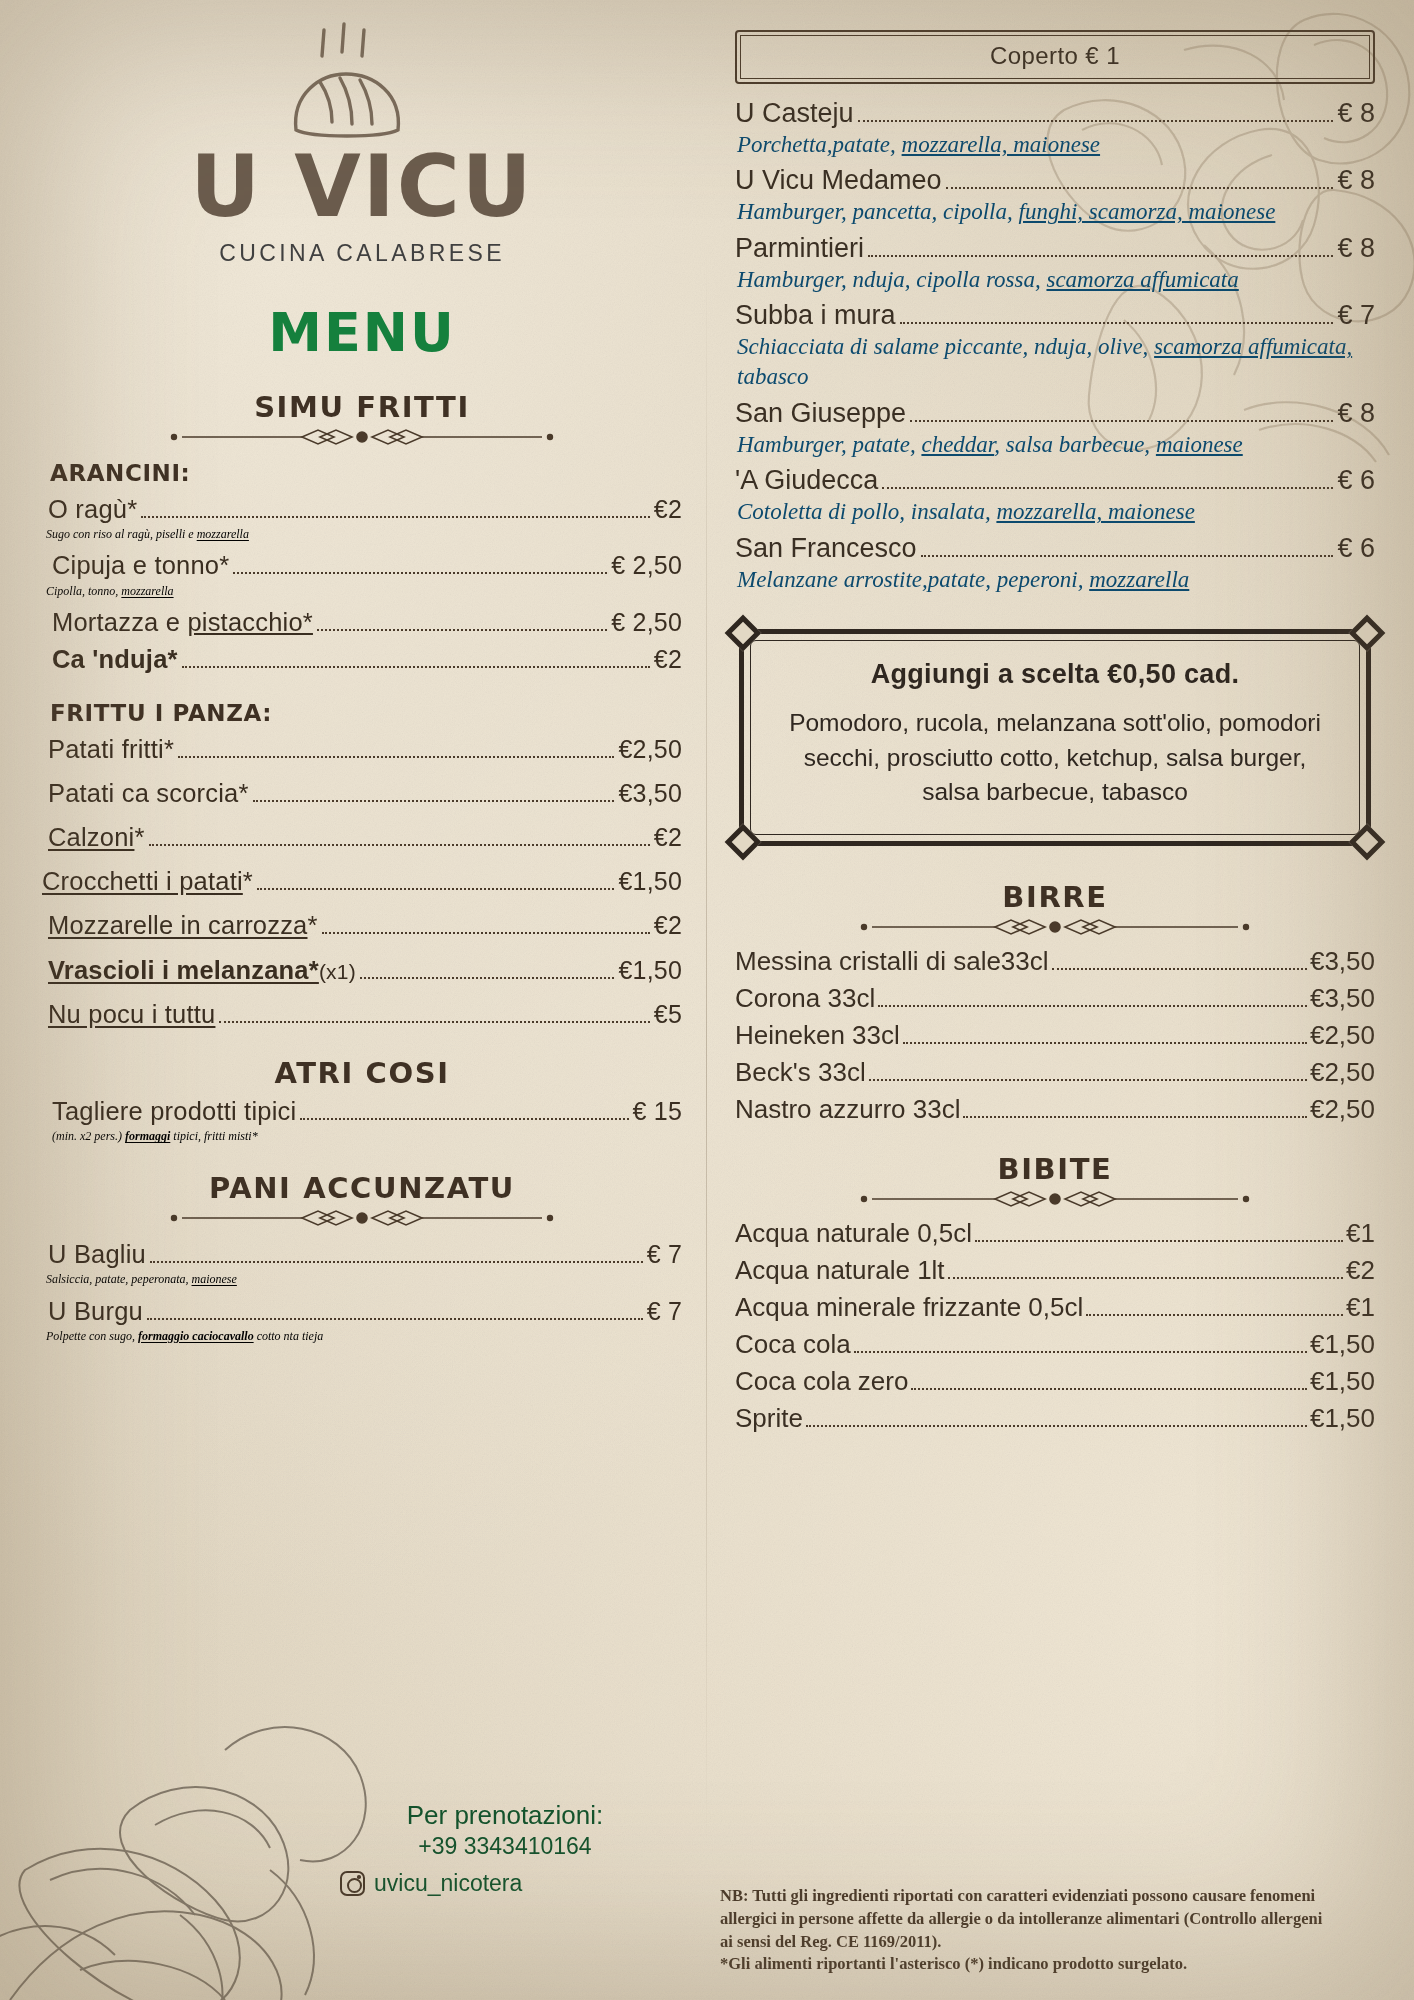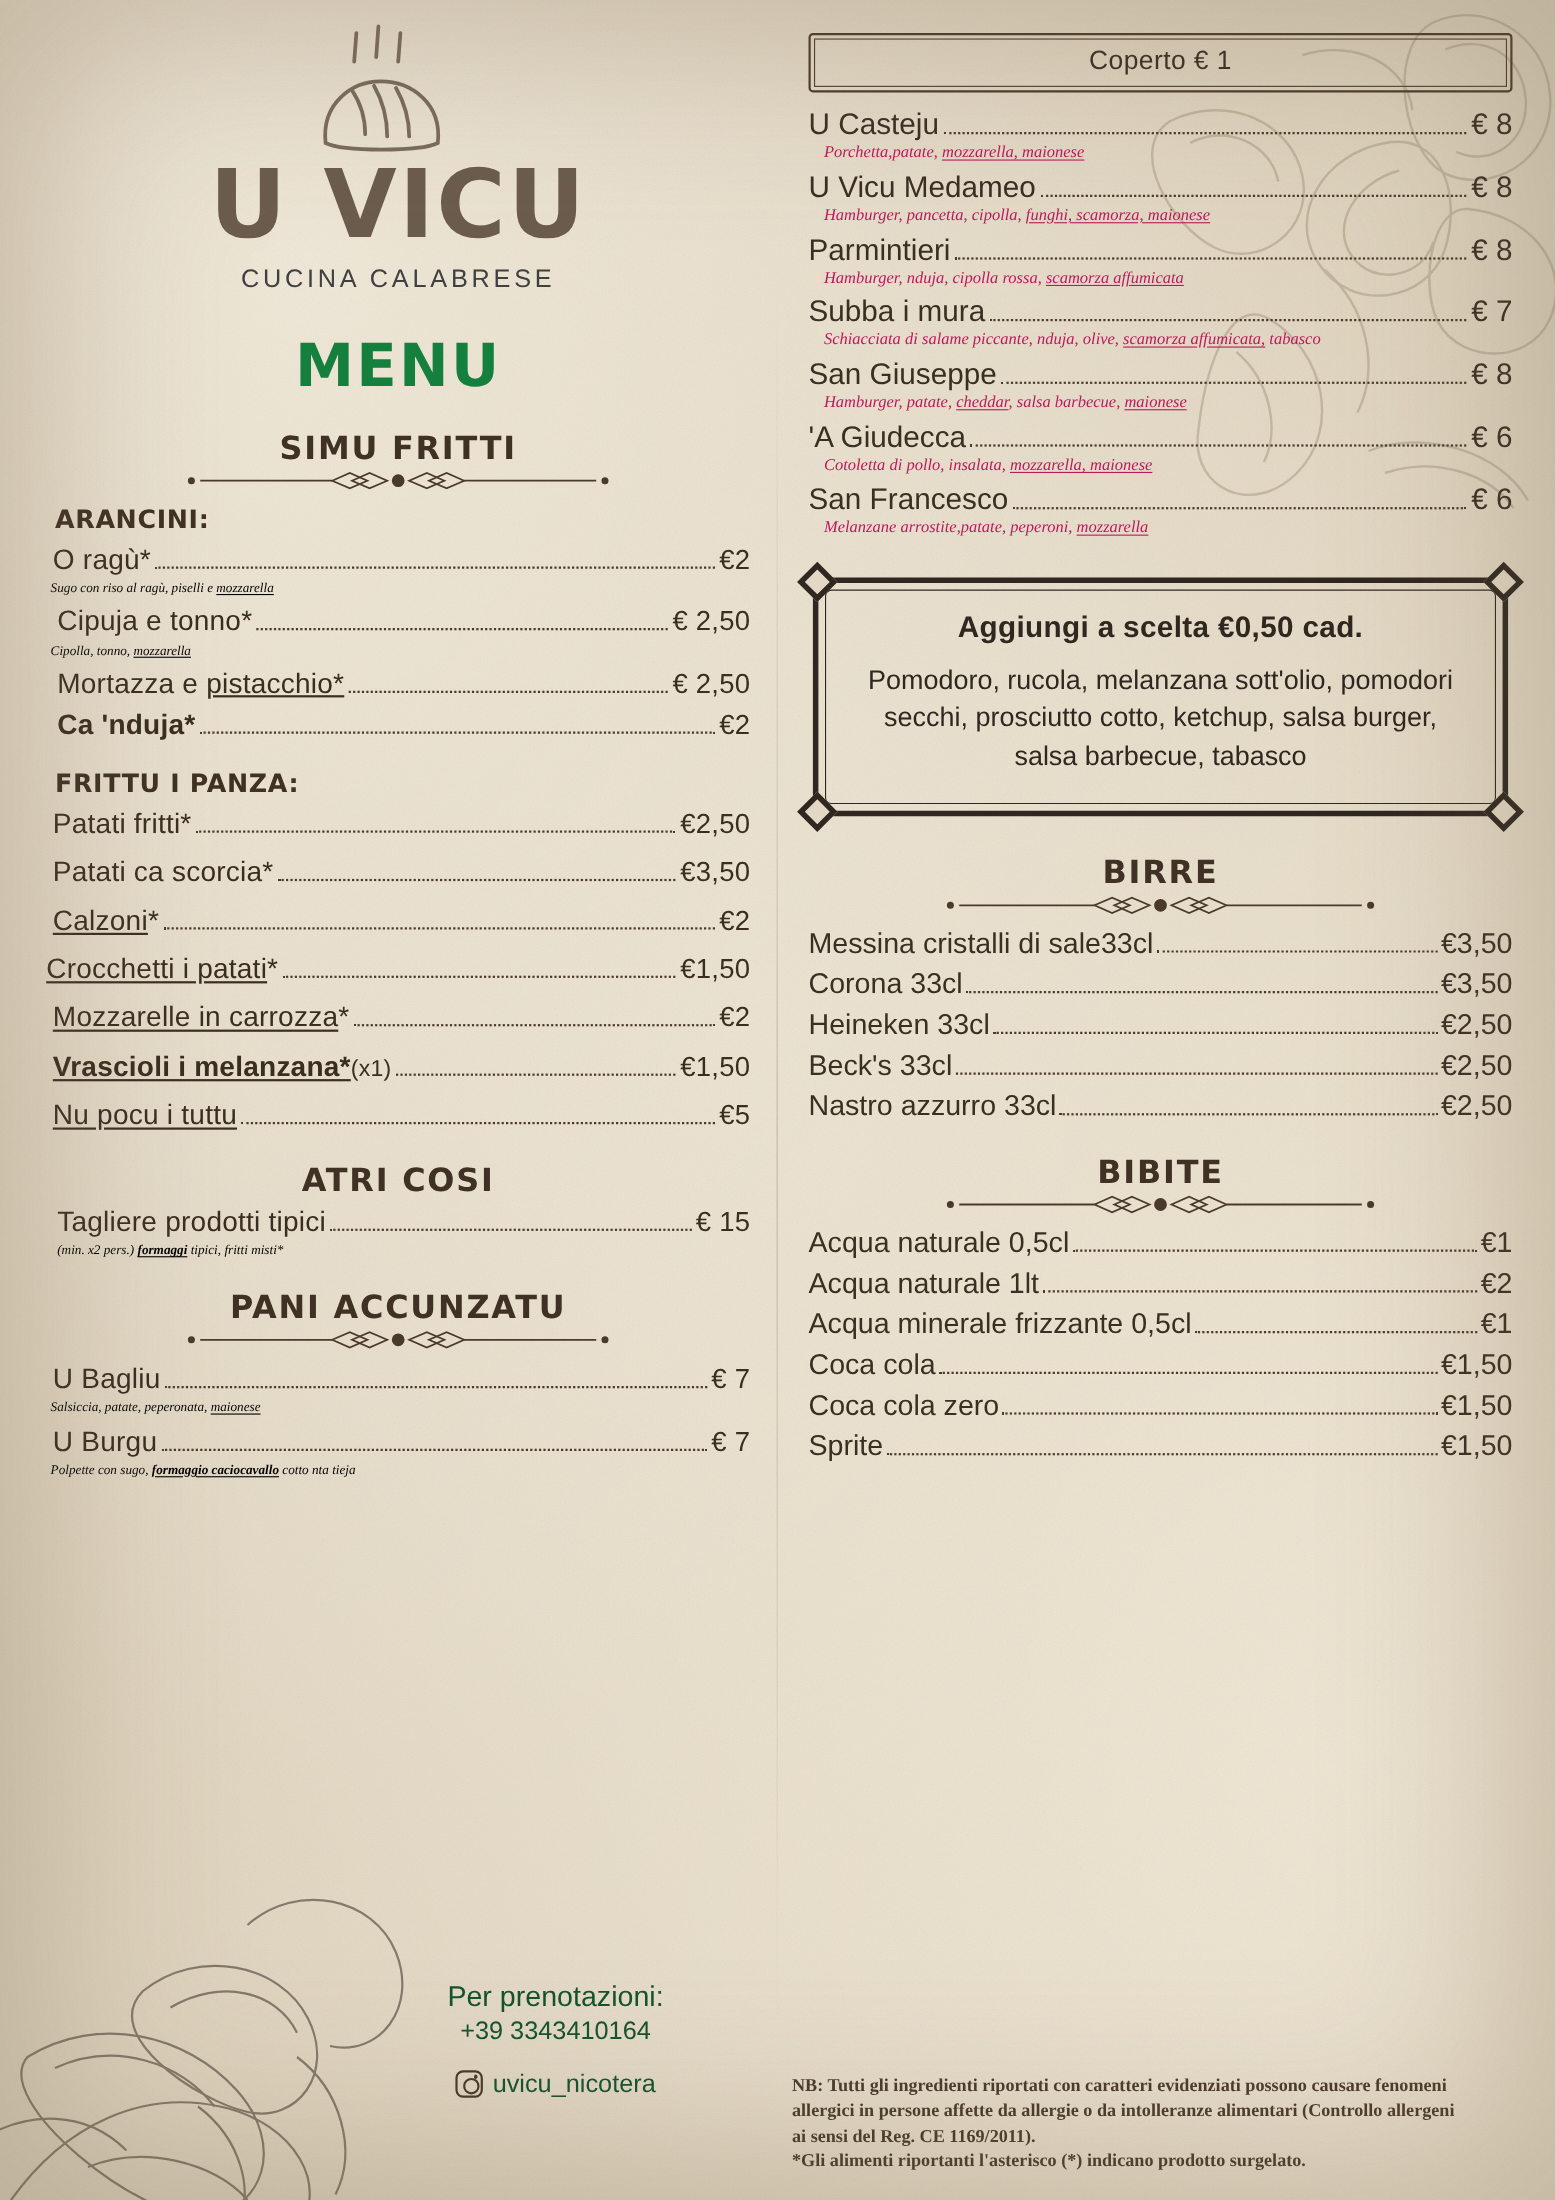--- a/index.html
+++ b/index.html
@@ -140,22 +140,22 @@
     letter-spacing:.4px;
   }
 
   
   .pan-row { display:flex; align-items:baseline; font-size:27px; }
   .pan-row .nm { white-space:nowrap; }
   .pan-row .dots { flex:1 1 auto; border-bottom:2px dotted #4a3a2a; margin:0 4px 8px 4px; height:1px;}
   .pan-row .pr { white-space:nowrap; }
   .pan-desc {
     font-family:"Liberation Serif", serif;
-    font-style:italic; font-size:15px; color:#be185d;
-    margin:0 0 5px 14px; line-height:1.32;
+    font-style:italic; font-size:23px; color:#0c4a6e;
+    margin:0 0 5px 2px; line-height:1.32;
   }
 
   
   .addbox-wrap { margin:34px 4px 0 4px; position:relative; }
   .addbox {
     position:relative;
     border:5px solid #2f2720;
     border-radius:10px;
     padding:6px;
   }
@@ -180,21 +180,21 @@
   .drink-row .dots { flex:1 1 auto; border-bottom:2px dotted #4a3a2a; margin:0 3px 8px 3px; height:1px;}
   .drink-row .pr { white-space:nowrap; }
 
   
   .booking {
     position:absolute; left:340px; top:1800px; width:330px;
     text-align:center; color:#14532d;
   }
   .booking .t1 { font-size:26px; }
   .booking .t2 { font-size:23px; margin-top:2px; }
-  .booking .ig { display:flex; align-items:center; justify-content:center; gap:9px; margin-top:21px; font-size:23px;}
+  .booking .ig { display:flex; align-items:center; gap:9px; margin-top:10px; font-size:23px;}
   .ig-icon { width:25px; height:25px; border:2.5px solid #4a3a2a; border-radius:7px; position:relative; display:inline-block;}
   .ig-icon::after{ content:""; position:absolute; left:5px; top:5px; width:11px; height:11px; border:2.5px solid #4a3a2a; border-radius:50%;}
   .ig-icon::before{ content:""; position:absolute; right:2.5px; top:2px; width:3.5px; height:3.5px; background:#4a3a2a; border-radius:50%;}
 
   .nb {
     position:absolute; left:720px; top:1885px; width:660px;
     font-size:16.5px; line-height:1.38; color:#4a3a2a; font-weight:bold;
     font-family:"Liberation Serif", serif;
   }
   .nb p{ margin:0; }

